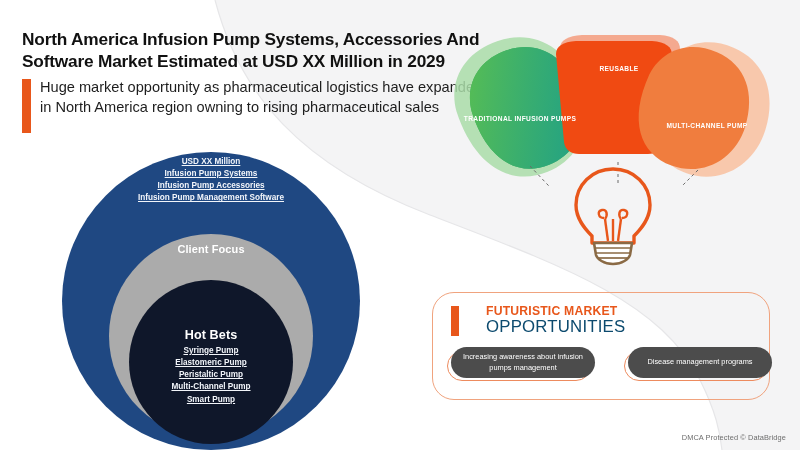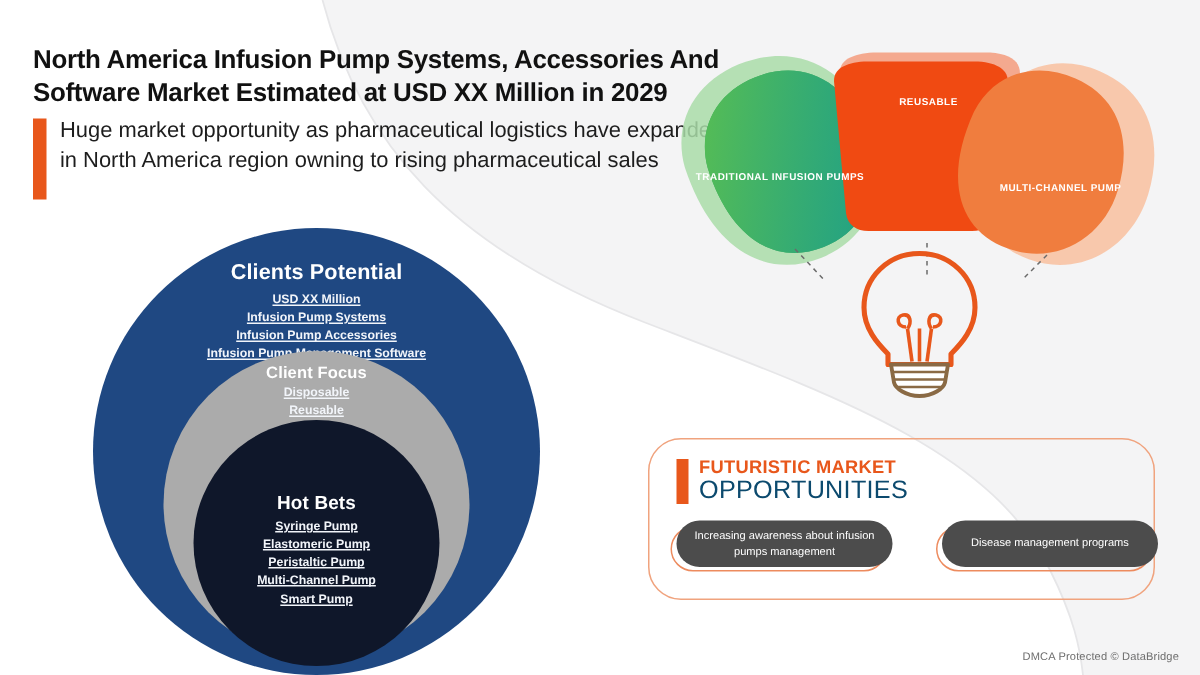--- a/index.html
+++ b/index.html
@@ -170,20 +170,21 @@
     width: 336px;
     height: 106px;
     border: 1px solid #F0A37E;
     border-radius: 22px;
     background: transparent;
   }
   .panel-head {
     display: flex;
     align-items: flex-start;
     margin: 12px 0 0 18px;
+    gap: 20px;
   }
   .panel-bar {
     width: 8px;
     min-width: 8px;
     height: 30px;
     background: #E8571B;
     margin-right: 7px;
     margin-top: 1px;
   }
   .panel-t1 {
@@ -265,31 +266,28 @@
     <h1 class="title">North America Infusion Pump Systems, Accessories And Software Market Estimated at USD XX Million in 2029</h1>
     <div class="subtitle-wrap">
       <div class="accent-bar"></div>
       <p class="subtitle">Huge market opportunity as pharmaceutical logistics have expanded in North America region owning to rising pharmaceutical sales</p>
     </div>
   </div>
 
   <div class="circles">
 
     <div class="ring ring-outer">
-      <div class="ring-head">Clients Potential</div>
       <div class="ring-list" style="white-space: pre-line;">USD XX Million
 Infusion Pump Systems
 Infusion Pump Accessories
 Infusion Pump Management Software</div>
     </div>
 
     <div class="ring ring-mid">
       <div class="ring-head">Client Focus</div>
-      <div class="ring-list" style="white-space: pre-line;">Disposable
-Reusable</div>
     </div>
 
     <div class="ring ring-inner">
       <div class="ring-head">Hot Bets</div>
       <div class="ring-list" style="white-space: pre-line;">Syringe Pump
 Elastomeric Pump
 Peristaltic Pump
 Multi-Channel Pump
 Smart Pump</div>
     </div>

